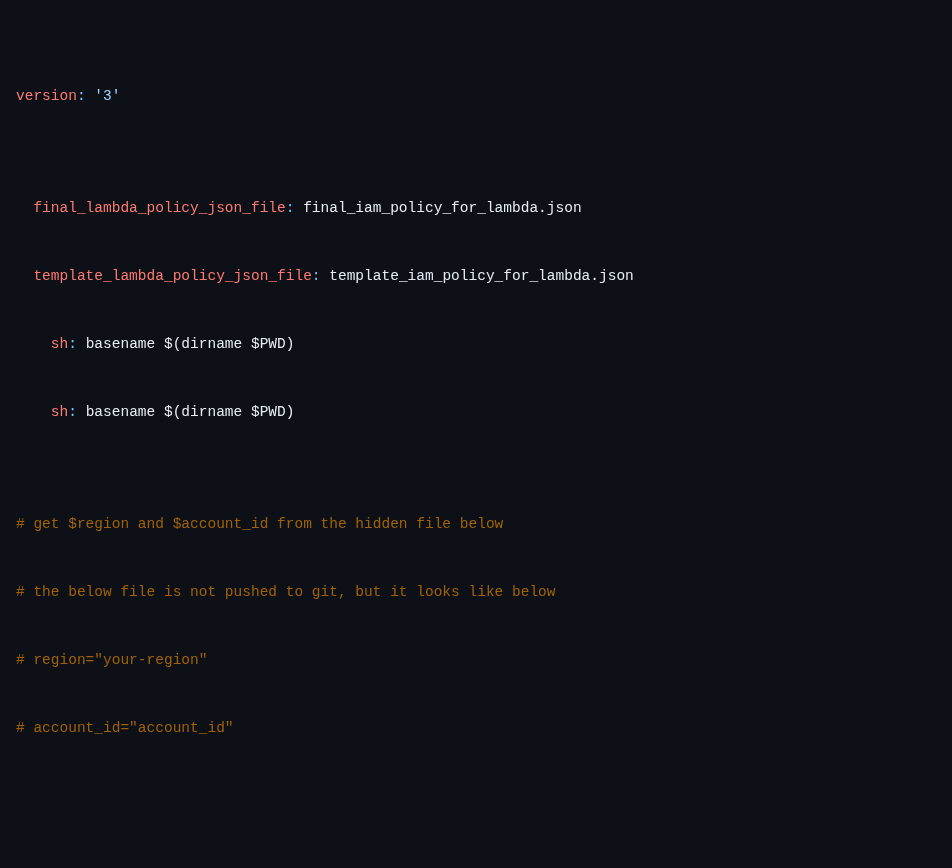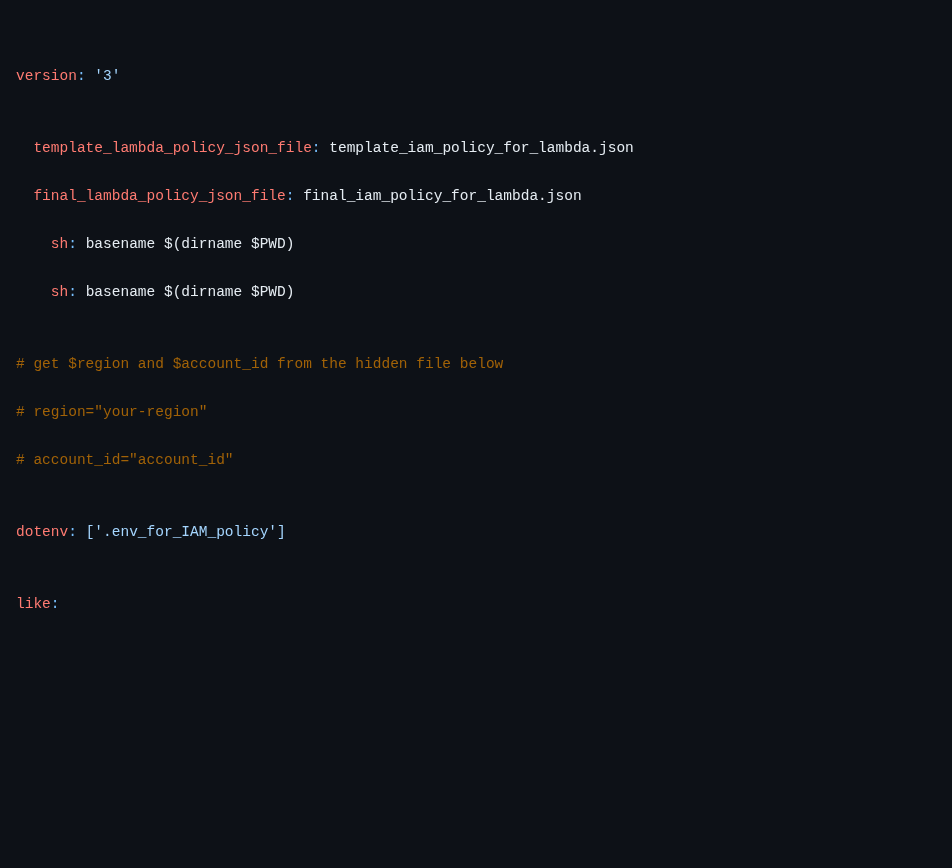--- a/index.html
+++ b/index.html
@@ -8,42 +8,42 @@
     font-family: "SFMono-Regular", Consolas, "Liberation Mono", Menlo, monospace;
     font-size: 14.5px;
     line-height: 24px;
     color: #e6edf3;
     padding: 16px;
     width: 952px;
     height: 868px;
     overflow: hidden;
     white-space: pre;
   }
-  .line { display: block; }
+  .line { display: block; margin-top: 20px; }
   .k-red { color: #ff7b72; }
   .k-blue { color: #79c0ff; }
   .str { color: #a5d6ff; }
   .txt { color: #e6edf3; }
   .comment { color: #a16207; }
 </style>
 </head>
 <body>
 
 <pre style="font-family:inherit;"><span class="line"><span class="k-red">version</span><span class="k-blue">:</span><span> </span><span class="str">'3'</span></span>
 <span class="line"></span>
+<span class="line">  <span class="k-red">final_lambda_policy_json_file</span><span class="k-blue">:</span><span> </span><span class="txt">final_iam_policy_for_lambda.json</span></span>
 <span class="line">  <span class="k-red">template_lambda_policy_json_file</span><span class="k-blue">:</span><span> </span><span class="txt">template_iam_policy_for_lambda.json</span></span>
-<span class="line">  <span class="k-red">final_lambda_policy_json_file</span><span class="k-blue">:</span><span> </span><span class="txt">final_iam_policy_for_lambda.json</span></span>
 <span class="line">    <span class="k-red">sh</span><span class="k-blue">:</span><span> </span><span class="txt">basename $(dirname $PWD)</span></span>
 <span class="line">    <span class="k-red">sh</span><span class="k-blue">:</span><span> </span><span class="txt">basename $(dirname $PWD)</span></span>
 <span class="line"></span>
 <span class="line comment"># get $region and $account_id from the hidden file below</span>
+<span class="line comment"># the below file is not pushed to git, but it looks like below</span>
 <span class="line comment"># region="your-region"</span>
 <span class="line comment"># account_id="account_id"</span>
 <span class="line"></span>
-<span class="line"><span class="k-red">dotenv</span><span class="k-blue">:</span><span> </span><span class="str">['.env_for_IAM_policy']</span></span>
 <span class="line"></span>
 <span class="line"><span class="k-red">like</span><span class="k-blue">:</span></span>
 
 
 
 
 <span class="line"></span>
 
 
 

